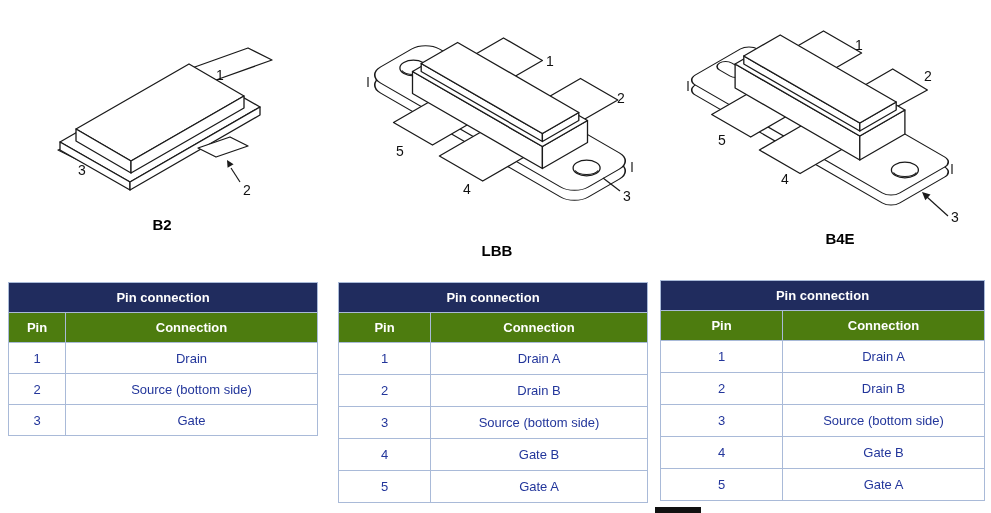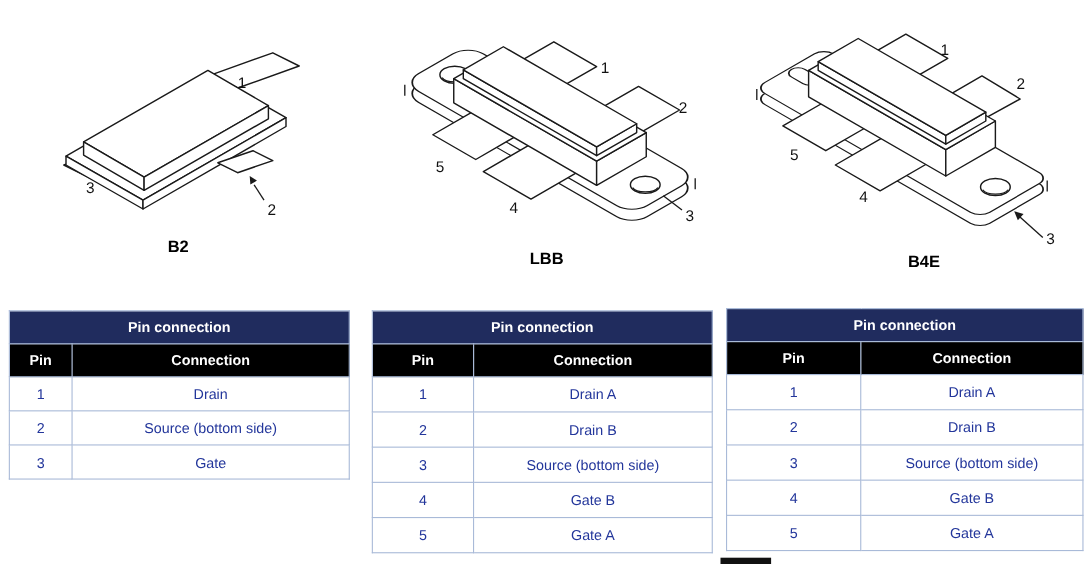--- a/index.html
+++ b/index.html
@@ -9,21 +9,21 @@
   .fig svg{display:block;}
   .sh polygon, .sh rect, .sh ellipse, .sh path{fill:#fff;stroke:#1a1a1a;stroke-width:1.3;stroke-linejoin:round;}
   .edge{stroke:#1a1a1a;stroke-width:1.2;}
   .crescent{fill:none;stroke:#1a1a1a;stroke-width:1.1;}
   text.pin{font-family:"Liberation Sans",sans-serif;font-size:14px;fill:#111;}
   .cap{position:absolute;width:60px;text-align:center;font-weight:bold;font-size:15px;color:#000;}
   .tbl{position:absolute;}
   .tbl table{border-collapse:collapse;table-layout:fixed;width:100%;}
   .tbl th,.tbl td{border:1px solid #a9bad8;text-align:center;padding:0;font-size:13px;}
   .tbl .title-row th{background:#202c5e;color:#fff;font-weight:bold;height:29px;}
-  .tbl .col-row th{background:#000000;color:#fff;font-weight:bold;height:29px;}
+  .tbl .col-row th{background:#4d7c0f;color:#fff;font-weight:bold;height:29px;}
   .tbl tbody td{color:#23369b;background:#fff;}
   .t1 tbody tr{height:31px;}
   .t2 tbody tr{height:32px;}
   .t3 tbody tr{height:32px;}
   .t1 col.c-pin{width:57px;}
   .t2 col.c-pin{width:92px;}
   .t3 col.c-pin{width:122px;}
   .artifact{position:absolute;background:#111;}
 </style>
 </head>
@@ -83,21 +83,21 @@
         <polygon points="192.4,105.5 228.8,84.5 228.8,92.5 192.4,113.5"></polygon>
         <polygon points="71.2,35.5 107.6,14.5 228.8,84.5 192.4,105.5"></polygon>
       </g>
       <line class="edge" x1="270" y1="163" x2="253" y2="150"></line>
       <text class="pin" text-anchor="middle" x="200" y="38">1</text>
       <text class="pin" text-anchor="middle" x="271" y="75">2</text>
       <text class="pin" text-anchor="middle" x="277" y="173">3</text>
       <text class="pin" text-anchor="middle" x="117" y="166">4</text>
       <text class="pin" text-anchor="middle" x="50" y="128">5</text>
     </svg>
-    <figcaption class="cap" style="left:117px;top:199px">LBB</figcaption>
+    <figcaption class="cap" style="left:117px;top:214px">LBB</figcaption>
   </figure>
 
   <figure class="fig" style="left:665px;top:26px;width:320px;height:230px">
     <svg width="320" height="200" viewBox="0 0 320 200">
       <g class="sh">
 
         <g transform="matrix(0.866,-0.5,0.866,0.5,155,105)">
           <rect x="-36" y="-118" width="72" height="236" rx="10"></rect>
         </g>
 

